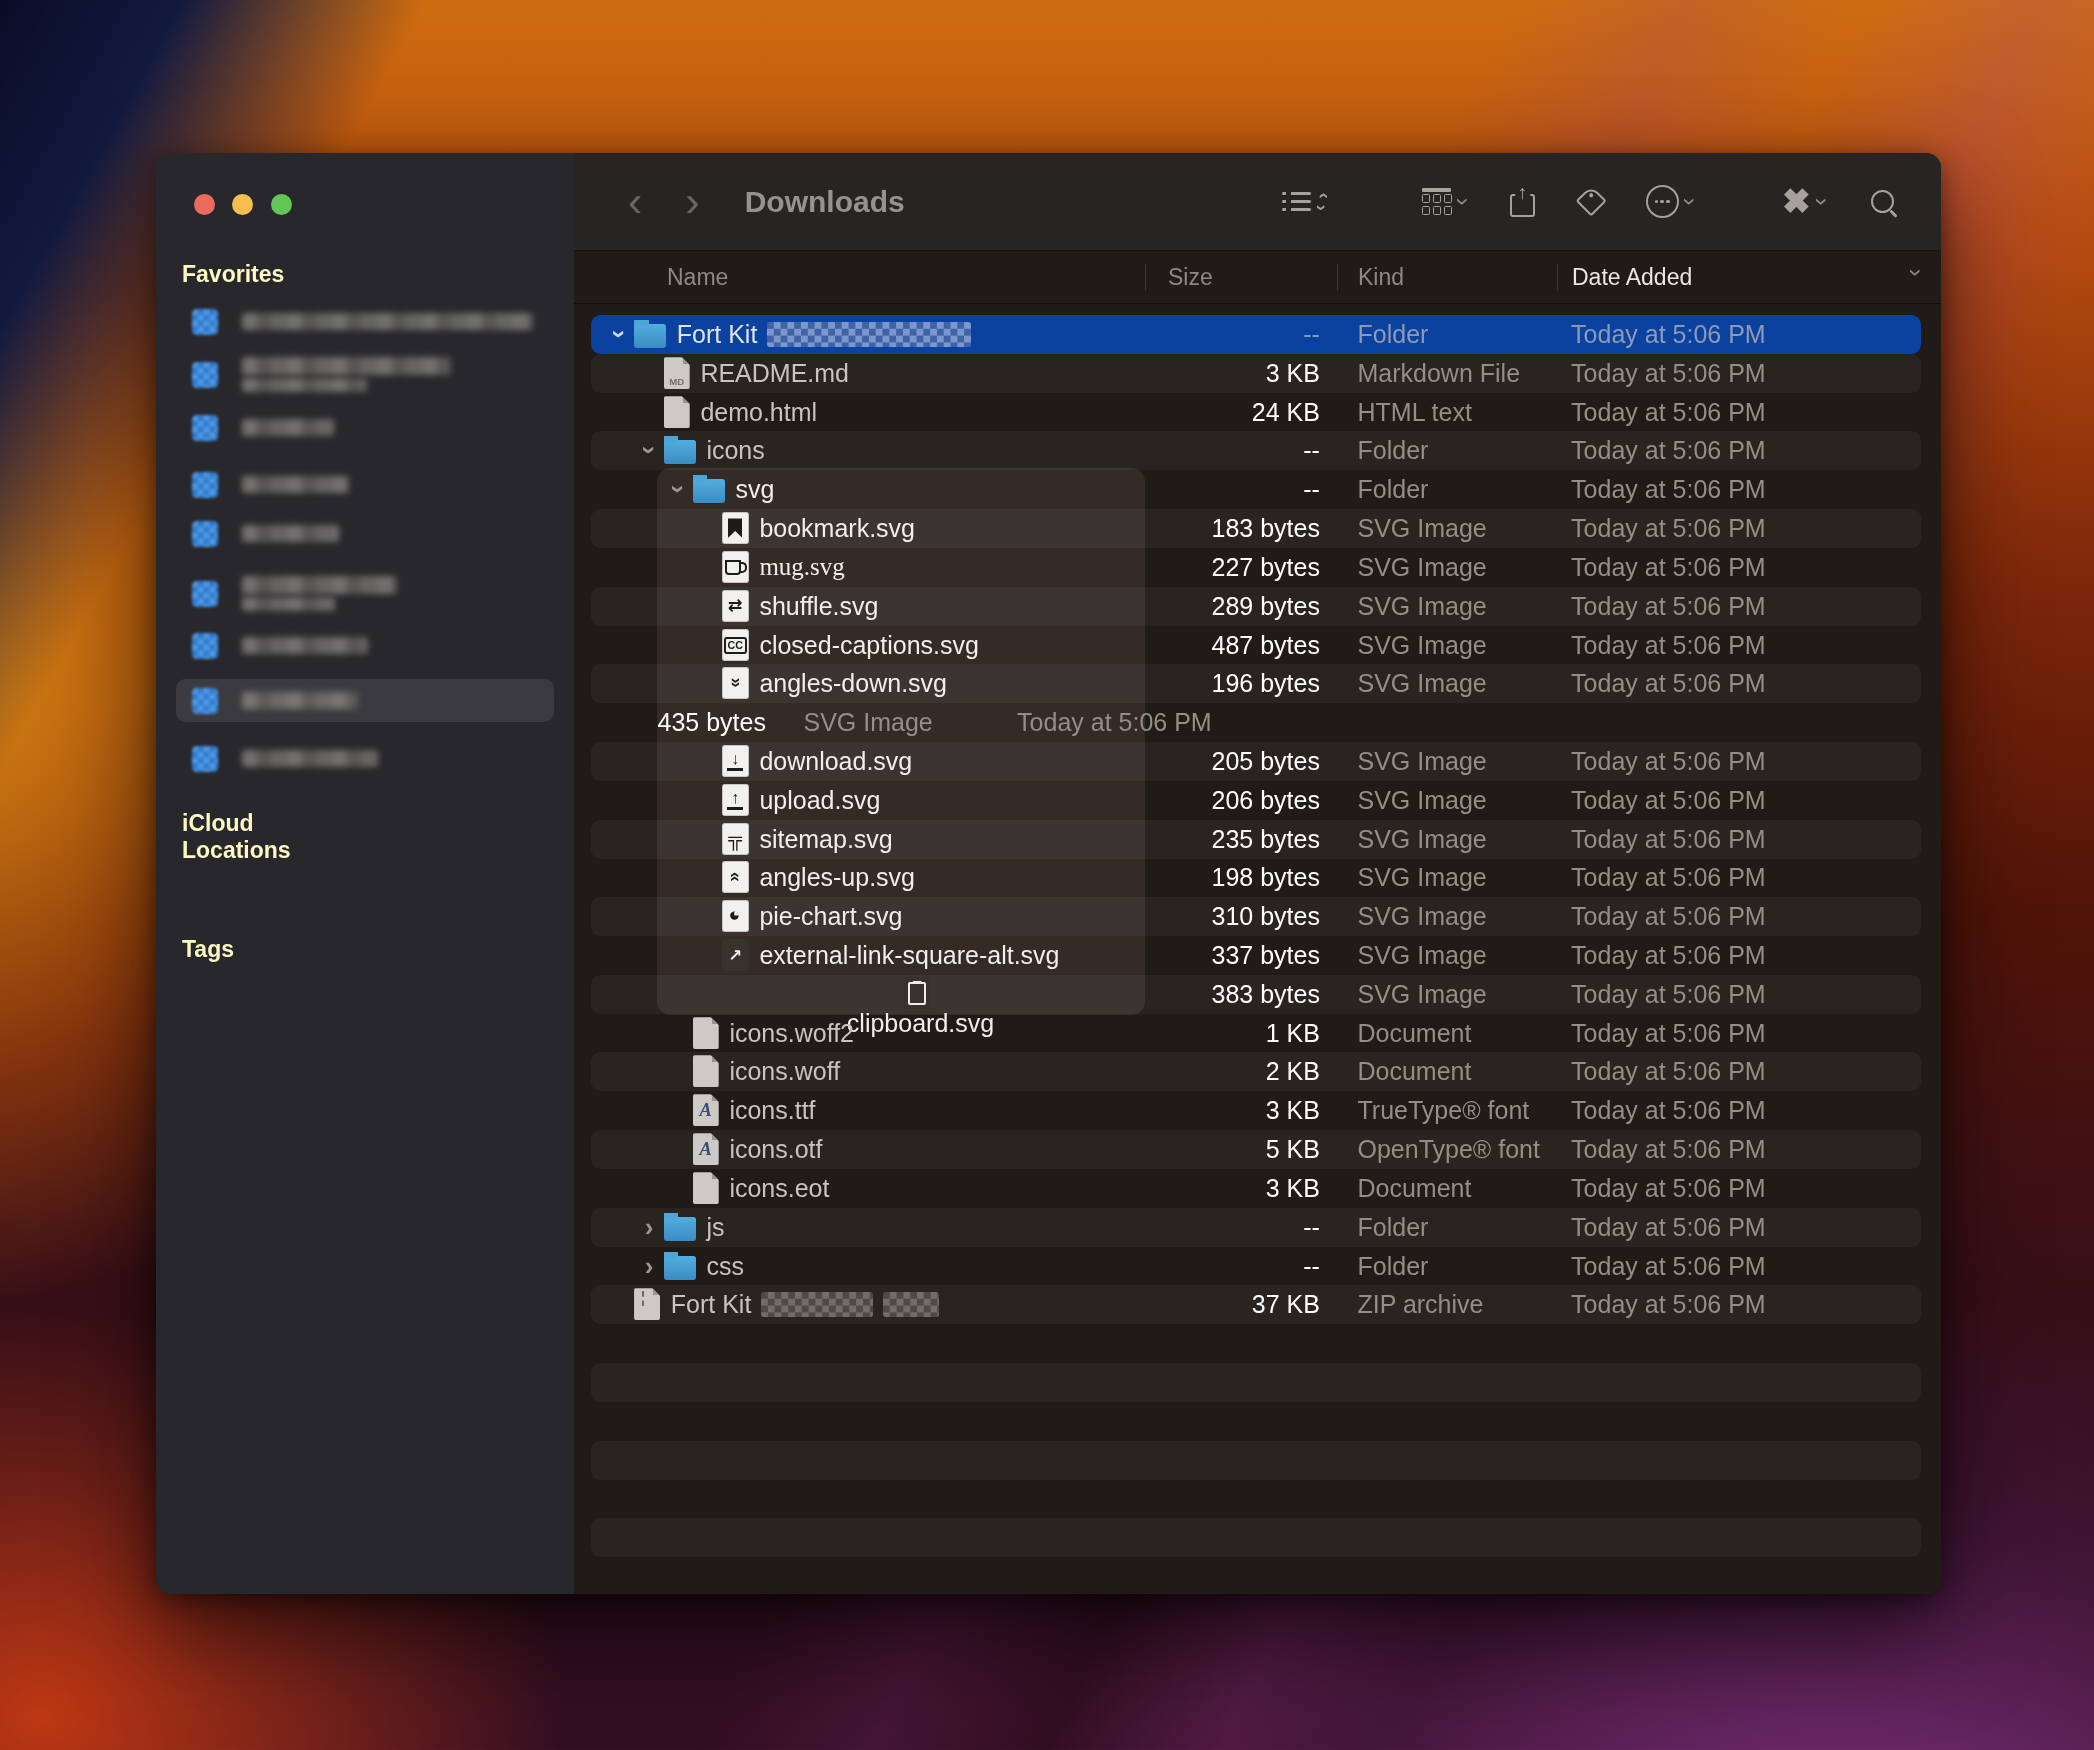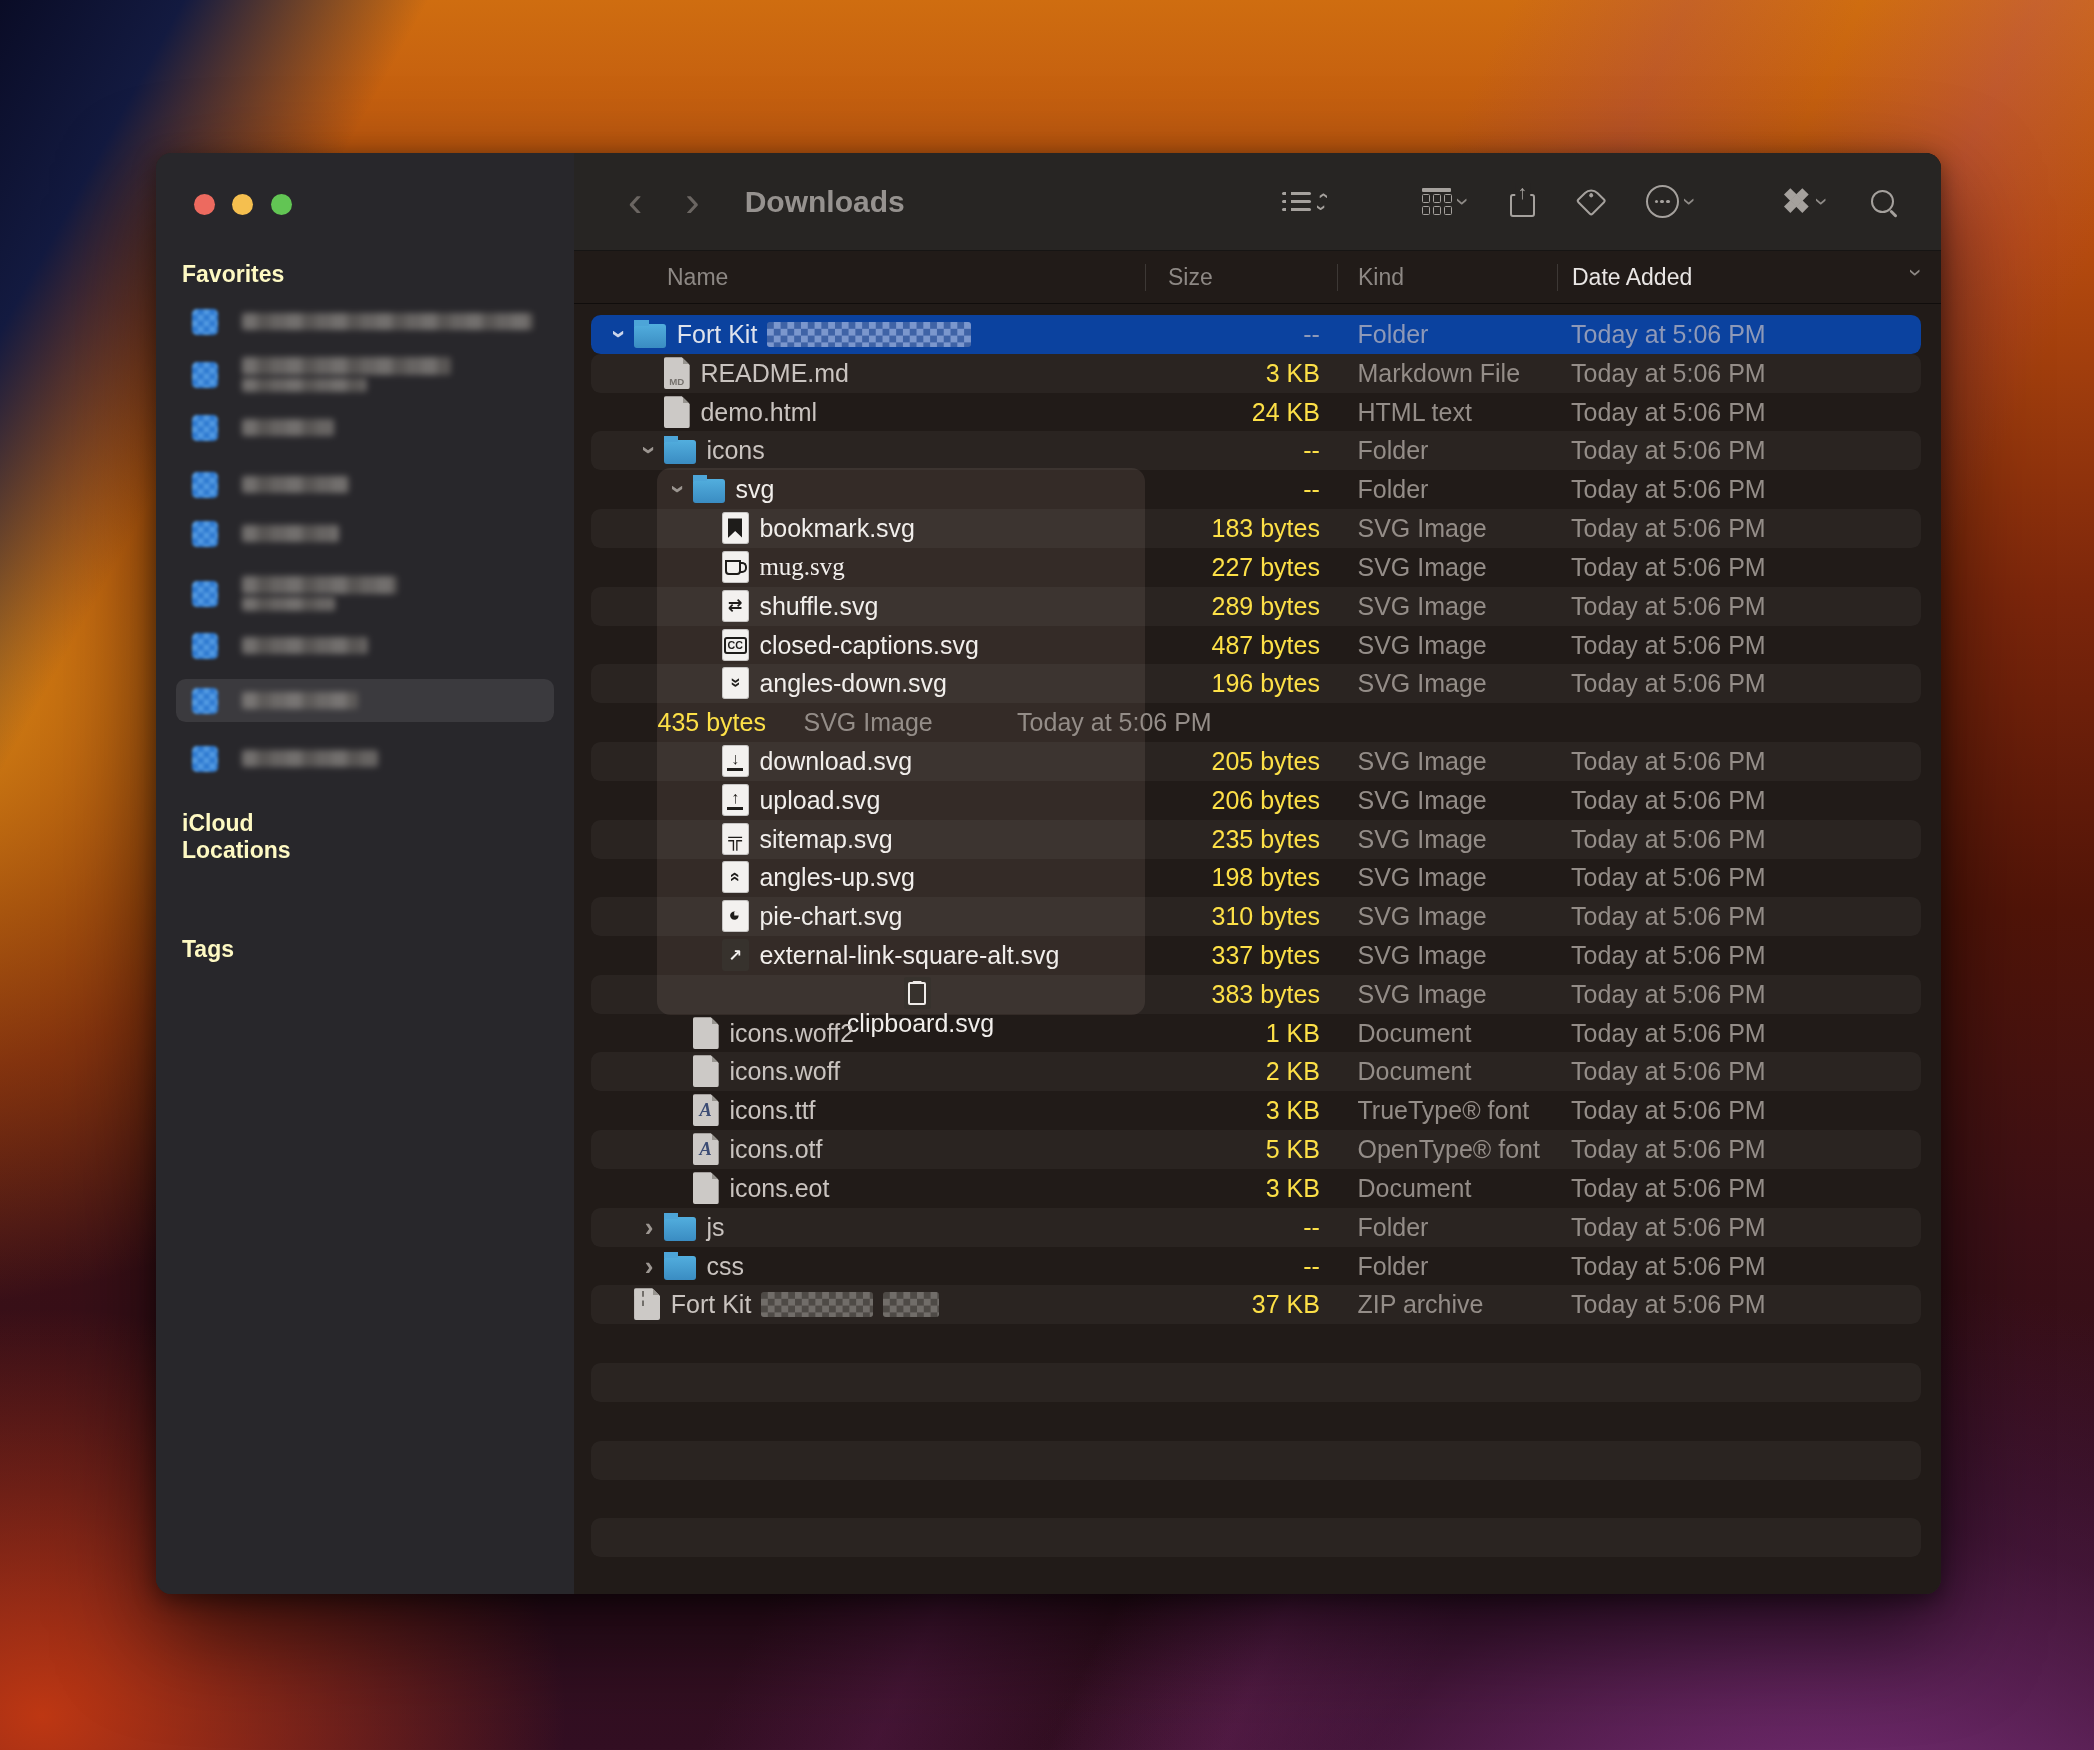--- a/index.html
+++ b/index.html
@@ -80,21 +80,21 @@
 
   
   .listbody{position:absolute;left:0;right:0;top:151px;bottom:0;overflow:hidden;}
   .rowswrap{position:absolute;left:16.5px;top:10.7px;width:1330px;bottom:0;}
   .panel{position:absolute;left:66px;top:153px;width:488px;height:547px;border-radius:13.6px;background:rgba(255,226,206,.085);}
   .row{position:absolute;left:0;width:1330px;height:39px;display:flex;align-items:center;border-radius:9.7px;}
   .row.alt{background:rgba(255,255,255,.042);}
   .row.sel{background:#0b429f;}
   .cell{box-sizing:border-box;font-size:25px;}
   .c-name{width:554px;display:flex;align-items:center;white-space:nowrap;overflow:hidden;}
-  .c-size{width:189px;text-align:right;padding-right:13.6px;color:#fde047;}
+  .c-size{width:189px;text-align:right;padding-right:13.6px;color:#ffffff;}
   .c-kind{width:223px;padding-left:24px;color:#948d88;}
   .c-date{width:364px;padding-left:14.6px;color:#948d88;}
   .row.sel .c-size,.row.sel .c-kind,.row.sel .c-date{color:#8e99b8;}
   .fname{color:#c9c3bf;}
   .row.inpanel .fname{color:#f1eeeb;}
   .row.sel .fname{color:#dfe3ec;}
   .dis{flex:none;width:21.3px;display:flex;justify-content:center;font-size:26px;font-weight:600;color:#9c9691;line-height:1;}
   .dis.exp{transform:rotate(90deg);}
   .dis.none{visibility:hidden;}
   .row.sel .dis{color:#ccd5ea;}

